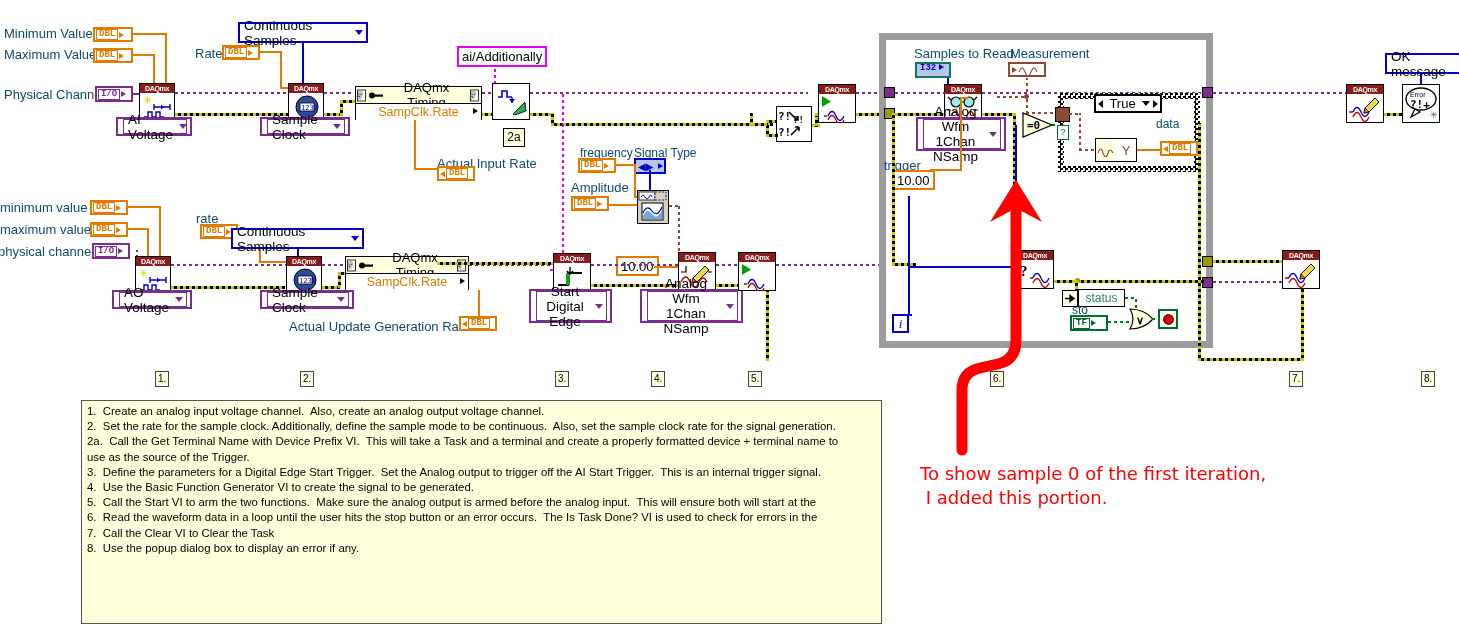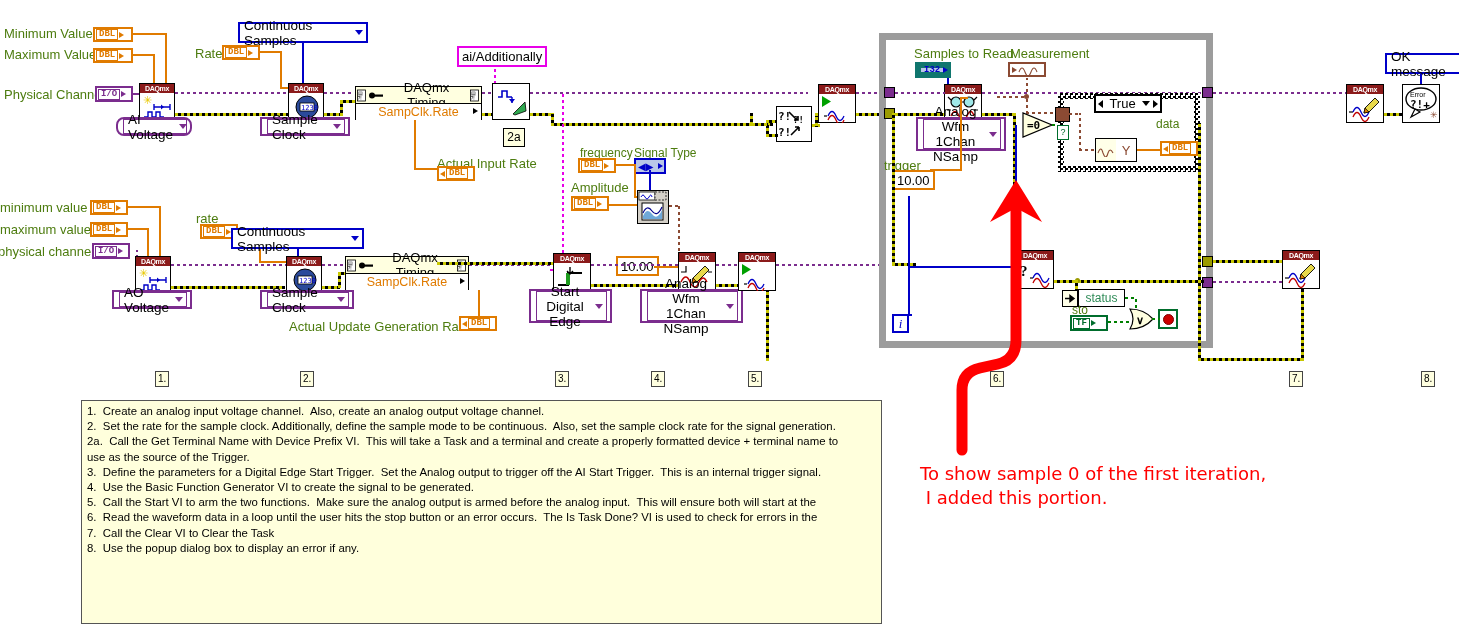--- a/index.html
+++ b/index.html
@@ -3,42 +3,42 @@
 <meta charset="utf-8">
 <style>
   * { box-sizing: border-box; }
   html, body { margin:0; padding:0; background:#ffffff; }
   body { width:1459px; height:624px; position:relative;
          font-family:"Liberation Sans", sans-serif;
          -webkit-font-smoothing:antialiased; overflow:hidden; }
   #canvas { position:absolute; left:0; top:0; width:1459px; height:624px; }
 
   .abs { position:absolute; }
-  .lbl { position:absolute; font-size:13px; color:#4d7c0f; white-space:nowrap; line-height:14px; }
+  .lbl { position:absolute; font-size:13px; color:#0c4a6e; white-space:nowrap; line-height:14px; }
   .lbl.sm { font-size:12px; }
 
   
   .term { position:absolute; display:flex; align-items:center; height:15px;
           border:2px solid #E07B00; background:#fff; padding:0 1px; }
   .term .t-txt { font-family:"Liberation Mono", monospace; font-size:9px; font-weight:bold;
                  color:#E07B00; background:#fff; letter-spacing:0px; padding:0 2px;
                  border:1px solid #E07B00; line-height:9px; }
   .term .arw { width:0;height:0;border-left:5px solid #E07B00;
                border-top:3.5px solid transparent;border-bottom:3.5px solid transparent; margin-left:1px;}
   .term.lead .arw { border-left:none; border-right:5px solid #E07B00; margin:0 1px 0 0; }
 
   .term-io { position:absolute; display:flex; align-items:center; height:16px;
              border:2px solid #7B2D8E; background:#fff; padding:0 1px; }
   .term-io .t-txt { font-family:"Liberation Mono", monospace; font-size:9px; font-weight:bold;
                     color:#7B2D8E; border:1px solid #7B2D8E; padding:0 2px; line-height:9px;}
   .term-io .arw { width:0;height:0;border-left:5px solid #7B2D8E;
                   border-top:3.5px solid transparent;border-bottom:3.5px solid transparent;margin-left:1px;}
 
-  .term-i32 { position:absolute; display:flex; align-items:center; height:16px;
-              border:6px solid #0f766e; background:#B9C6E8; padding:0 1px; }
+  .term-i32 { position:absolute; display:flex; height:16px;
+              border:2px solid #0f766e; background:#B9C6E8; padding:0 1px; }
   .term-i32 .t-txt { font-family:"Liberation Mono", monospace; font-size:9px; font-weight:bold;
                      color:#0000C8; line-height:9px; padding:0 2px;}
   .term-i32 .arw { width:0;height:0;border-left:5px solid #0000C8;
                    border-top:3.5px solid transparent;border-bottom:3.5px solid transparent;margin-left:1px;}
 
   .term-meas { position:absolute; display:flex; align-items:center; height:15px;
                border:2px solid #8B4A33; background:#fff; padding:0 2px; gap:1px;}
   .term-meas .arw { width:0;height:0;border-left:5px solid #8B4A33;
                     border-top:3.5px solid transparent;border-bottom:3.5px solid transparent;}
 
@@ -191,21 +191,21 @@
     <div class="hdr">DAQmx</div>
     <div class="body">
       <svg width="36" height="27" viewBox="0 0 36 27">
         <text x="3" y="11" font-size="11" fill="#E8C800">✳</text>
         <path d="M14 14 H30 M14 11 V17 M30 11 V17" stroke="#0000C8" stroke-width="1.4" fill="none"></path>
         <path d="M24 14 l-3 -2.5 v5 z" fill="#0000C8"></path>
         <path d="M4 24 h4 v-5 h4 v5 h4 v-5 h4 v5 h4" stroke="#0000C8" stroke-width="1.4" fill="none"></path>
       </svg>
     </div>
   </div>
-  <div class="ring-p" style="left:116px;top:117px;width:76px;height:19px;border-radius:8px;">
+  <div class="ring-p" style="left:116px;top:117px;width:76px;height:19px;">
     <div class="inner">
         <span>AI Voltage</span>
         <span class="cv"></span>
       </div>
   </div>
 
   <div class="lbl" style="left:195px;top:47px;">Rate</div>
   <div class="term" style="left:222px;top:45px;width:38px;">
     <span class="t-txt">DBL</span>
       <span class="arw"></span>

